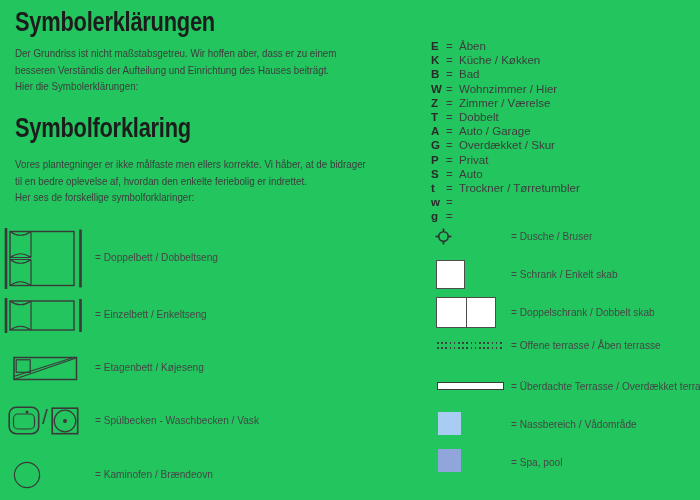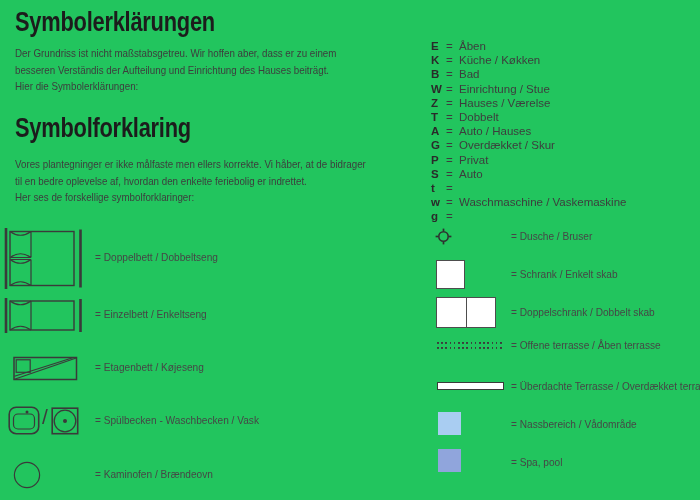--- a/index.html
+++ b/index.html
@@ -72,60 +72,60 @@
         <span class="code-meaning">Küche / Køkken</span>
       </div>
     <div class="code-row">
         <span class="code-letter">B</span>
         <span class="code-eq">=</span>
         <span class="code-meaning">Bad</span>
       </div>
     <div class="code-row">
         <span class="code-letter">W</span>
         <span class="code-eq">=</span>
-        <span class="code-meaning">Einrichtung / Stue</span>
+        <span class="code-meaning">Wohnzimmer / Hier</span>
       </div>
     <div class="code-row">
         <span class="code-letter">Z</span>
         <span class="code-eq">=</span>
-        <span class="code-meaning">Hauses / Værelse</span>
+        <span class="code-meaning">Zimmer / Værelse</span>
       </div>
     <div class="code-row">
         <span class="code-letter">T</span>
         <span class="code-eq">=</span>
         <span class="code-meaning">Dobbelt</span>
       </div>
     <div class="code-row">
         <span class="code-letter">A</span>
         <span class="code-eq">=</span>
-        <span class="code-meaning">Auto / Hauses</span>
+        <span class="code-meaning">Auto / Garage</span>
       </div>
     <div class="code-row">
         <span class="code-letter">G</span>
         <span class="code-eq">=</span>
         <span class="code-meaning">Overdækket / Skur</span>
       </div>
     <div class="code-row">
         <span class="code-letter">P</span>
         <span class="code-eq">=</span>
         <span class="code-meaning">Privat</span>
       </div>
     <div class="code-row">
         <span class="code-letter">S</span>
         <span class="code-eq">=</span>
         <span class="code-meaning">Auto</span>
       </div>
     <div class="code-row">
         <span class="code-letter">t</span>
         <span class="code-eq">=</span>
+        <span class="code-meaning">Trockner / Tørretumbler</span>
       </div>
     <div class="code-row">
         <span class="code-letter">w</span>
         <span class="code-eq">=</span>
-        <span class="code-meaning">Waschmaschine / Vaskemaskine</span>
       </div>
     <div class="code-row">
         <span class="code-letter">g</span>
         <span class="code-eq">=</span>
       </div>
   </div>
 
   <div class="abs" style="left:4px;top:228px;">
     <svg width="80" height="61" viewBox="0 0 80 61">
       <line x1="2" y1="0" x2="2" y2="61" stroke="#3a3a3a" stroke-width="2.6"></line>

